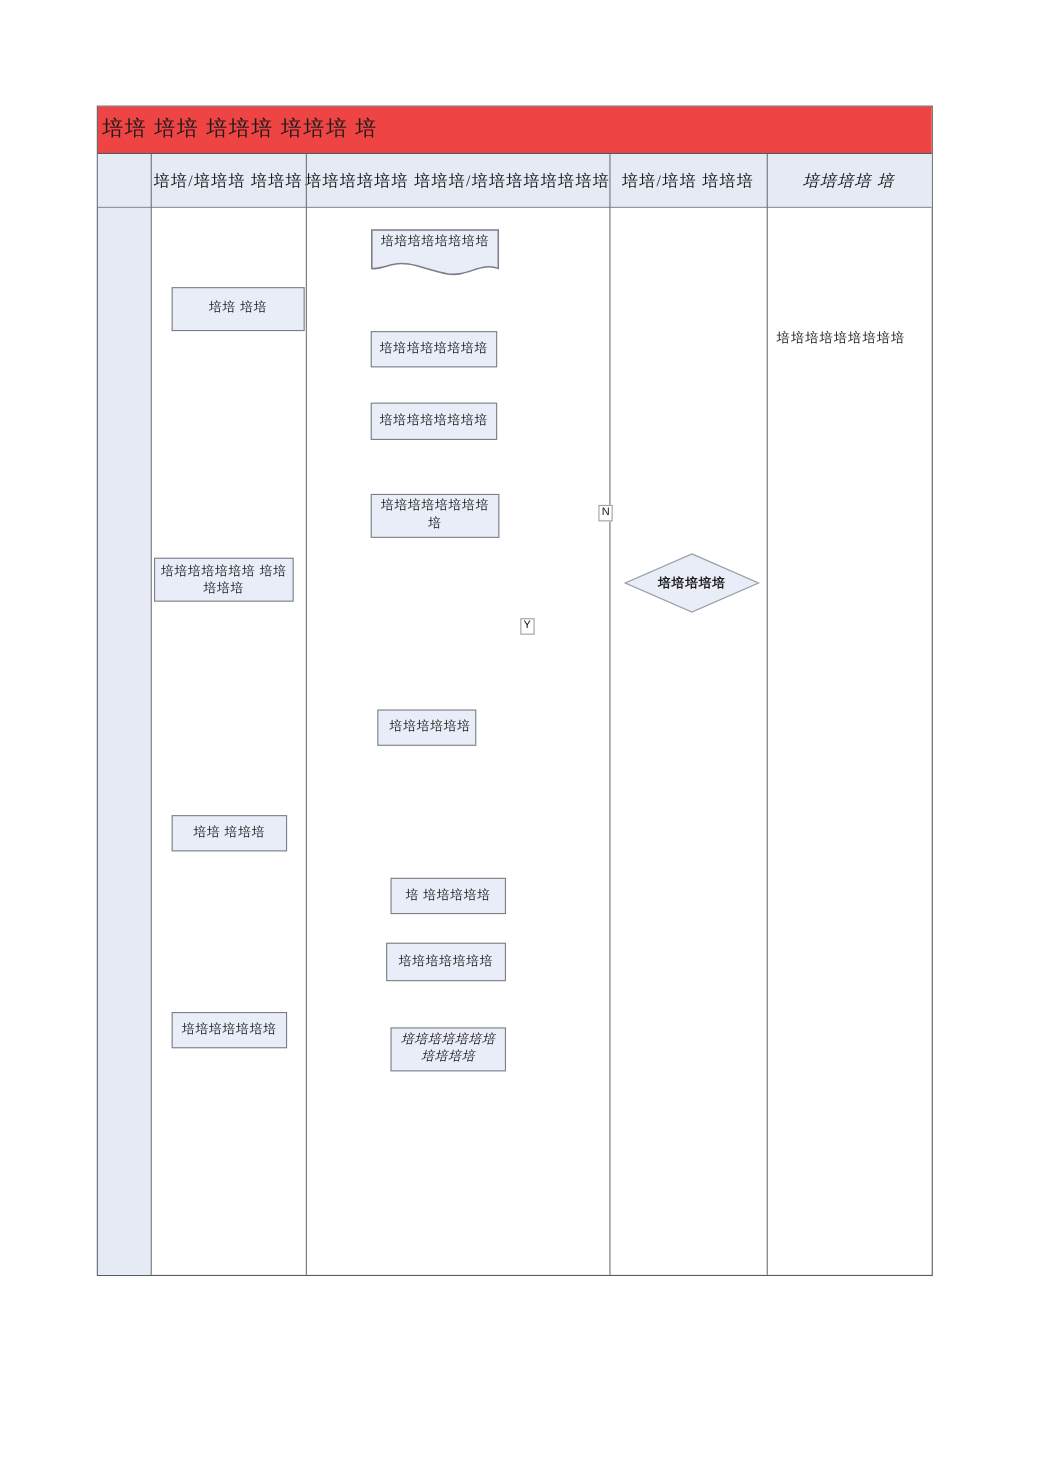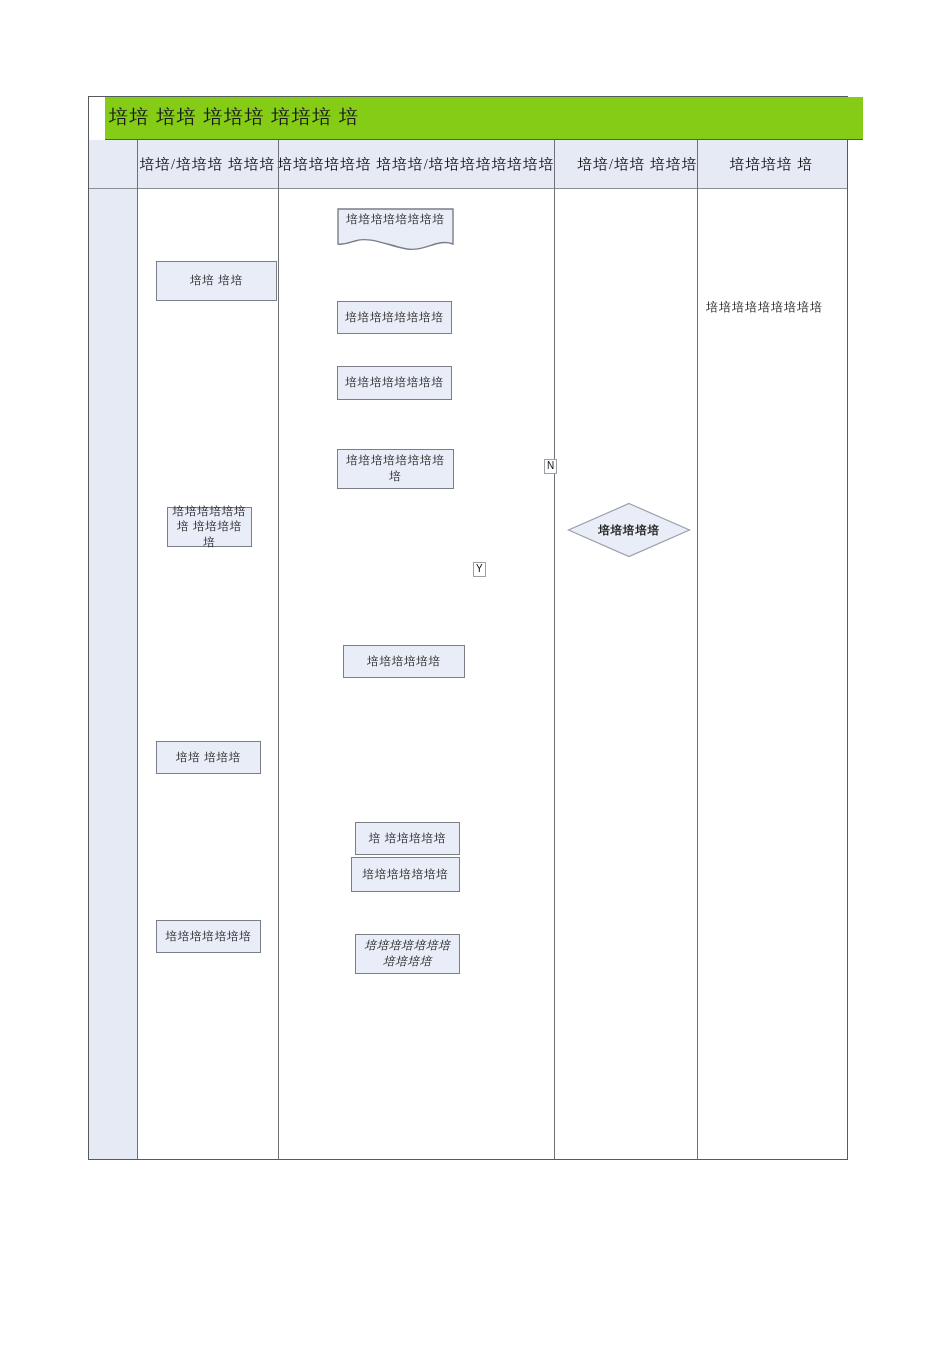--- a/index.html
+++ b/index.html
@@ -22,23 +22,23 @@
   .table-frame {
     position: absolute;
     left: 88px; top: 96px;
     width: 760px; height: 1064px;
     border: 1.6px solid #555a5f;
     box-sizing: border-box;
     background: #ffffff;
   }
   .title-row {
     position: absolute;
-    left: 16px; top: 0;
+    left: 0; top: 0;
     width: 100%; height: 43px;
-    background: #84cc16;
+    background: #ef4444;
     border-bottom: 1.6px solid #555a5f;
     box-sizing: border-box;
   }
   .title-text {
     position: absolute;
     left: 4px; top: 7px;
     font-size: 19px;
     color: #1a1a1a;
     letter-spacing: 1.5px;
     white-space: nowrap;
@@ -196,22 +196,22 @@
 
     <div class="title-row">
       <div class="title-text">培培 培培 培培培 培培培 培</div>
     </div>
 
     <div class="narrow-col"></div>
 
     <div class="header-row">
       <div class="hdr-cell" style="left:48px;  width:141px;">培培/培培培 培培培</div>
       <div class="hdr-cell" style="left:189px; width:276px;">培培培培培培 培培培/培培培培培培培培</div>
-      <div class="hdr-cell" style="left:477px; width:143px;">培培/培培 培培培</div>
-      <div class="hdr-cell" style="left:608px; width:149px;">培培培培 培</div>
+      <div class="hdr-cell" style="left:465px; width:143px;">培培/培培 培培培</div>
+      <div class="hdr-cell" style="left:608px; width:149px;font-style:italic;">培培培培 培</div>
     </div>
 
     <div class="vdiv" style="left:48px;"></div>
     <div class="vdiv" style="left:189px;"></div>
     <div class="vdiv" style="left:465px;"></div>
     <div class="vdiv" style="left:608px;"></div>
   </div>
 
   <div class="right-note" style="left:706px; top:299px;">培培培培培培培培培</div>
 
@@ -231,40 +231,40 @@
   </div>
 
   <div class="node" style="left:337px; top:366px; width:115px; height:34px;">
     <span>培培培培培培培培</span>
   </div>
 
   <div class="node" style="left:337px; top:449px; width:117px; height:40px;">
     <span>培培培培培培培培培</span>
   </div>
 
-  <div class="node" style="left:167px; top:507px; width:85px; height:40px;">
+  <div class="node" style="left:140px; top:507px; width:127px; height:40px;align-items:flex-end;">
     <span>培培培培培培培 培培培培培</span>
   </div>
 
   <div class="diamond-wrap" style="left:567px; top:502px; width:124px; height:56px;font-weight:bold;">
     <svg width="124" height="56" viewBox="0 0 124 56" xmlns="http://www.w3.org/2000/svg">
       <path d="M62,1.5 L122.5,28 L62,54.5 L1.5,28 Z" fill="#e9edf7" stroke="#9aa0aa" stroke-width="1.2"></path>
     </svg>
     <div class="dia-label">培培培培培</div>
   </div>
 
-  <div class="node" style="left:343px; top:645px; width:122px; height:33px;">
+  <div class="node" style="left:343px; top:645px; width:90px; height:33px;justify-content:flex-end;">
     <span>培培培培培培</span>
   </div>
 
   <div class="node" style="left:156px; top:741px; width:105px; height:33px;">
     <span>培培 培培培</span>
   </div>
 
-  <div class="node" style="left:355px; top:798px; width:105px; height:33px;margin-top:24px;">
+  <div class="node" style="left:355px; top:798px; width:105px; height:33px;">
     <span>培 培培培培培</span>
   </div>
 
   <div class="node" style="left:351px; top:857px; width:109px; height:35px;">
     <span>培培培培培培培</span>
   </div>
 
   <div class="node" style="left:355px; top:934px; width:105px; height:40px;font-style:italic;">
     <span>培培培培培培培 培培培培</span>
   </div>

